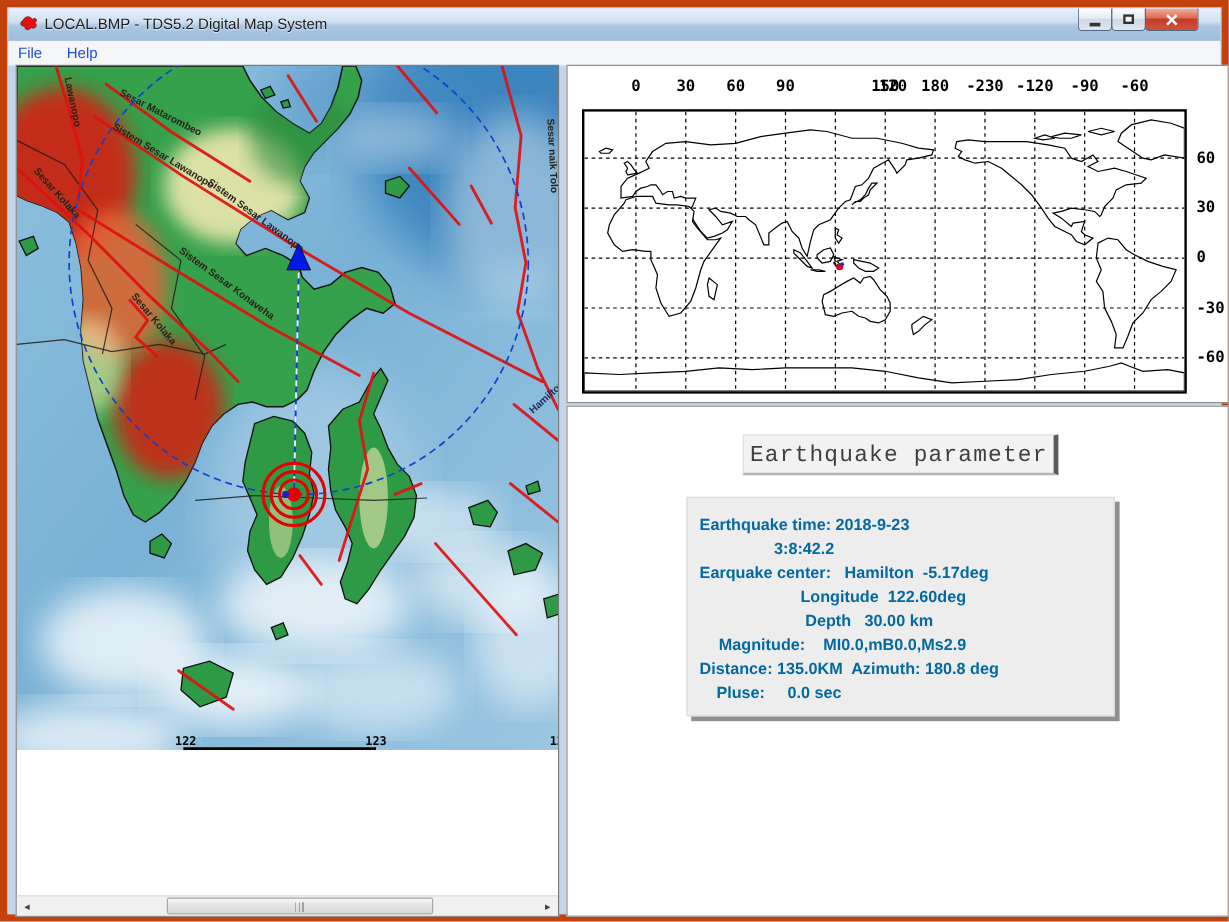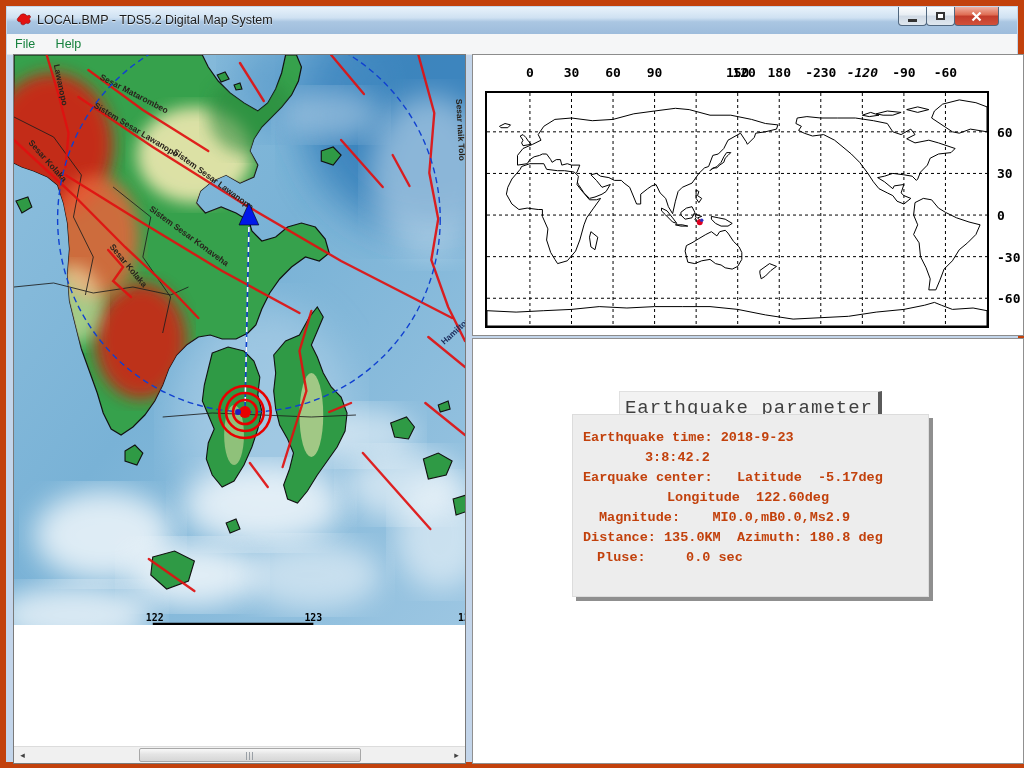--- a/index.html
+++ b/index.html
@@ -15,21 +15,21 @@
   .app-icon{position:absolute;left:9px;top:5px;width:17px;height:17px;}
   .winbtns{position:absolute;right:18px;top:0;height:19px;display:flex;}
   .wbtn{height:19px;box-sizing:border-box;border:1px solid #50677f;border-top:none;
     border-radius:0 0 4px 4px;display:flex;align-items:center;justify-content:center;margin-left:-1px;}
   .wbtn.min,.wbtn.max{width:29px;background:linear-gradient(#fdfdfd,#e7edf3 45%,#cfd9e4 50%,#dfe7ef);}
   .wbtn.close{width:45px;background:linear-gradient(#f0b0a0 0%,#de6a50 45%,#c23b2a 50%,#d2513a 100%);}
   .glyph-min{width:9px;height:3px;background:#333;margin-top:8px;}
   .glyph-max{width:9px;height:8px;border:2px solid #333;box-sizing:border-box;background:#fff;}
   .menubar{position:absolute;left:1px;right:1px;top:28px;height:20px;background:#f5f6f7;
     border-bottom:1px solid #e3e6ea;}
-  .menu-item{display:inline-block;padding:3px 8px 0 8px;font-size:12.5px;color:#15803d;}
+  .menu-item{display:inline-block;padding:3px 8px 0 8px;font-size:12.5px;color:#1d4ed8;}
   
   .left-panel{position:absolute;left:7px;top:48px;width:453px;height:710px;background:#fff;
     border:1px solid #7a7a7a;box-sizing:border-box;}
   .map-holder{position:absolute;left:0;top:0;width:451px;height:570px;overflow:hidden;}
   .hscroll{position:absolute;left:0;bottom:0;width:451px;height:17px;background:#f0f0f0;
     border-top:1px solid #dcdcdc;box-sizing:border-box;}
   .sbtn{position:absolute;top:0;width:17px;height:16px;display:flex;align-items:center;
     justify-content:center;font-size:9px;color:#404040;}
   .sthumb{position:absolute;top:1px;left:125px;width:222px;height:14px;border:1px solid #a8a8a8;
     border-radius:2px;background:linear-gradient(#f8f8f8,#e4e4e4 45%,#d6d6d6);box-sizing:border-box;}
@@ -41,25 +41,25 @@
   .wm-toplabel{position:absolute;top:10px;transform:translateX(-50%);
     font-family:"DejaVu Sans Mono",monospace;font-weight:bold;font-size:13px;color:#000;}
   .wm-rightlabel{position:absolute;left:524px;transform:translateY(-50%);
     font-family:"DejaVu Sans Mono",monospace;font-weight:bold;font-size:13px;color:#000;}
   .eq-panel{position:absolute;left:466px;top:332px;width:552px;height:426px;background:#fff;
     border:1px solid #909090;box-sizing:border-box;}
   .eq-title{position:absolute;left:146px;top:23px;width:258px;height:31px;background:#f2f2f2;
     border-right:4px solid #5a5a5a;border-bottom:2px solid #b4b4b4;border-top:1px solid #e0e0e0;
     border-left:1px solid #e0e0e0;box-sizing:content-box;
     font-family:"Liberation Mono",monospace;font-size:19px;color:#404040;
-    display:flex;align-items:center;justify-content:center;letter-spacing:1px;margin-top:29px;}
+    display:flex;align-items:center;justify-content:center;letter-spacing:1px;}
   .eq-box{position:absolute;left:99px;top:75px;width:357px;height:183px;background:#ededed;
     border:1px solid #dcdcdc;box-shadow:4px 4px 0 #8f8f8f;box-sizing:border-box;
     padding:13px 0 0 10px;}
-  .eq-line{font-size:13.5px;font-weight:bold;color:#c2410c;line-height:20px;white-space:pre;font-family:Liberation Mono, monospace;}
+  .eq-line{font-size:13.5px;font-weight:bold;color:#0369a1;line-height:20px;white-space:pre;}
 </style>
 </head>
 <body>
 
 <div class="win-frame">
 
   <div class="titlebar">
     <svg class="app-icon" viewBox="0 0 17 17">
       <path d="M3,5 C5,1 9,1 11,4 C14,2 16,5 13,7 C16,9 13,13 10,11 C8,14 4,13 5,10 C1,10 0,7 3,5 Z" fill="#e21212" stroke="#7a0000" stroke-width="0.5"></path>
     </svg>
@@ -202,21 +202,21 @@
   <div class="wm-panel">
     <div id="wm-toplabels">
         <span class="wm-toplabel" style="left: 56.9363px;">0</span>
         <span class="wm-toplabel" style="left: 98.4875px;">30</span>
         <span class="wm-toplabel" style="left: 140.039px;">60</span>
         <span class="wm-toplabel" style="left: 181.59px;">90</span>
         <span class="wm-toplabel" style="left: 223.141px; margin-left: 48px;">120</span>
         <span class="wm-toplabel" style="left: 264.693px;">150</span>
         <span class="wm-toplabel" style="left: 306.244px;">180</span>
         <span class="wm-toplabel" style="left: 347.795px;">-230</span>
-        <span class="wm-toplabel" style="left: 389.346px; font-style: italic;">-120</span>
+        <span class="wm-toplabel" style="left: 389.346px;">-120</span>
         <span class="wm-toplabel" style="left: 430.898px;">-90</span>
         <span class="wm-toplabel" style="left: 472.449px;">-60</span>
       </div>
     <div id="wm-rightlabels">
         <span class="wm-rightlabel" style="top: 76.8333px;">60</span>
         <span class="wm-rightlabel" style="top: 118.44px;">30</span>
         <span class="wm-rightlabel" style="top: 160.048px;">0</span>
         <span class="wm-rightlabel" style="top: 201.655px;">-30</span>
         <span class="wm-rightlabel" style="top: 243.262px;">-60</span>
       </div>
@@ -263,21 +263,22 @@
           <circle cx="214.74238227146813" cy="127.21791666666667" r="1.7" fill="#3030c0"></circle>
         </svg>
     </div>
   </div>
 
   <div class="eq-panel">
     <div class="eq-title">Earthquake parameter</div>
     <div class="eq-box" id="eq-lines">
         <div class="eq-line" style="padding-left: 0px;">Earthquake time: 2018-9-23</div>
         <div class="eq-line" style="padding-left: 62px;">3:8:42.2</div>
-        <div class="eq-line" style="padding-left: 0px;">Earquake center:   Latitude  -5.17deg</div>
+        <div class="eq-line" style="padding-left: 0px;">Earquake center:   Hamilton  -5.17deg</div>
         <div class="eq-line" style="padding-left: 84px;">Longitude  122.60deg</div>
+        <div class="eq-line" style="padding-left: 88px;">Depth   30.00 km</div>
         <div class="eq-line" style="padding-left: 16px;">Magnitude:    MI0.0,mB0.0,Ms2.9</div>
         <div class="eq-line" style="padding-left: 0px;">Distance: 135.0KM  Azimuth: 180.8 deg</div>
         <div class="eq-line" style="padding-left: 14px;">Pluse:     0.0 sec</div>
       </div>
   </div>
 
 </div>
 
 </body></html>

